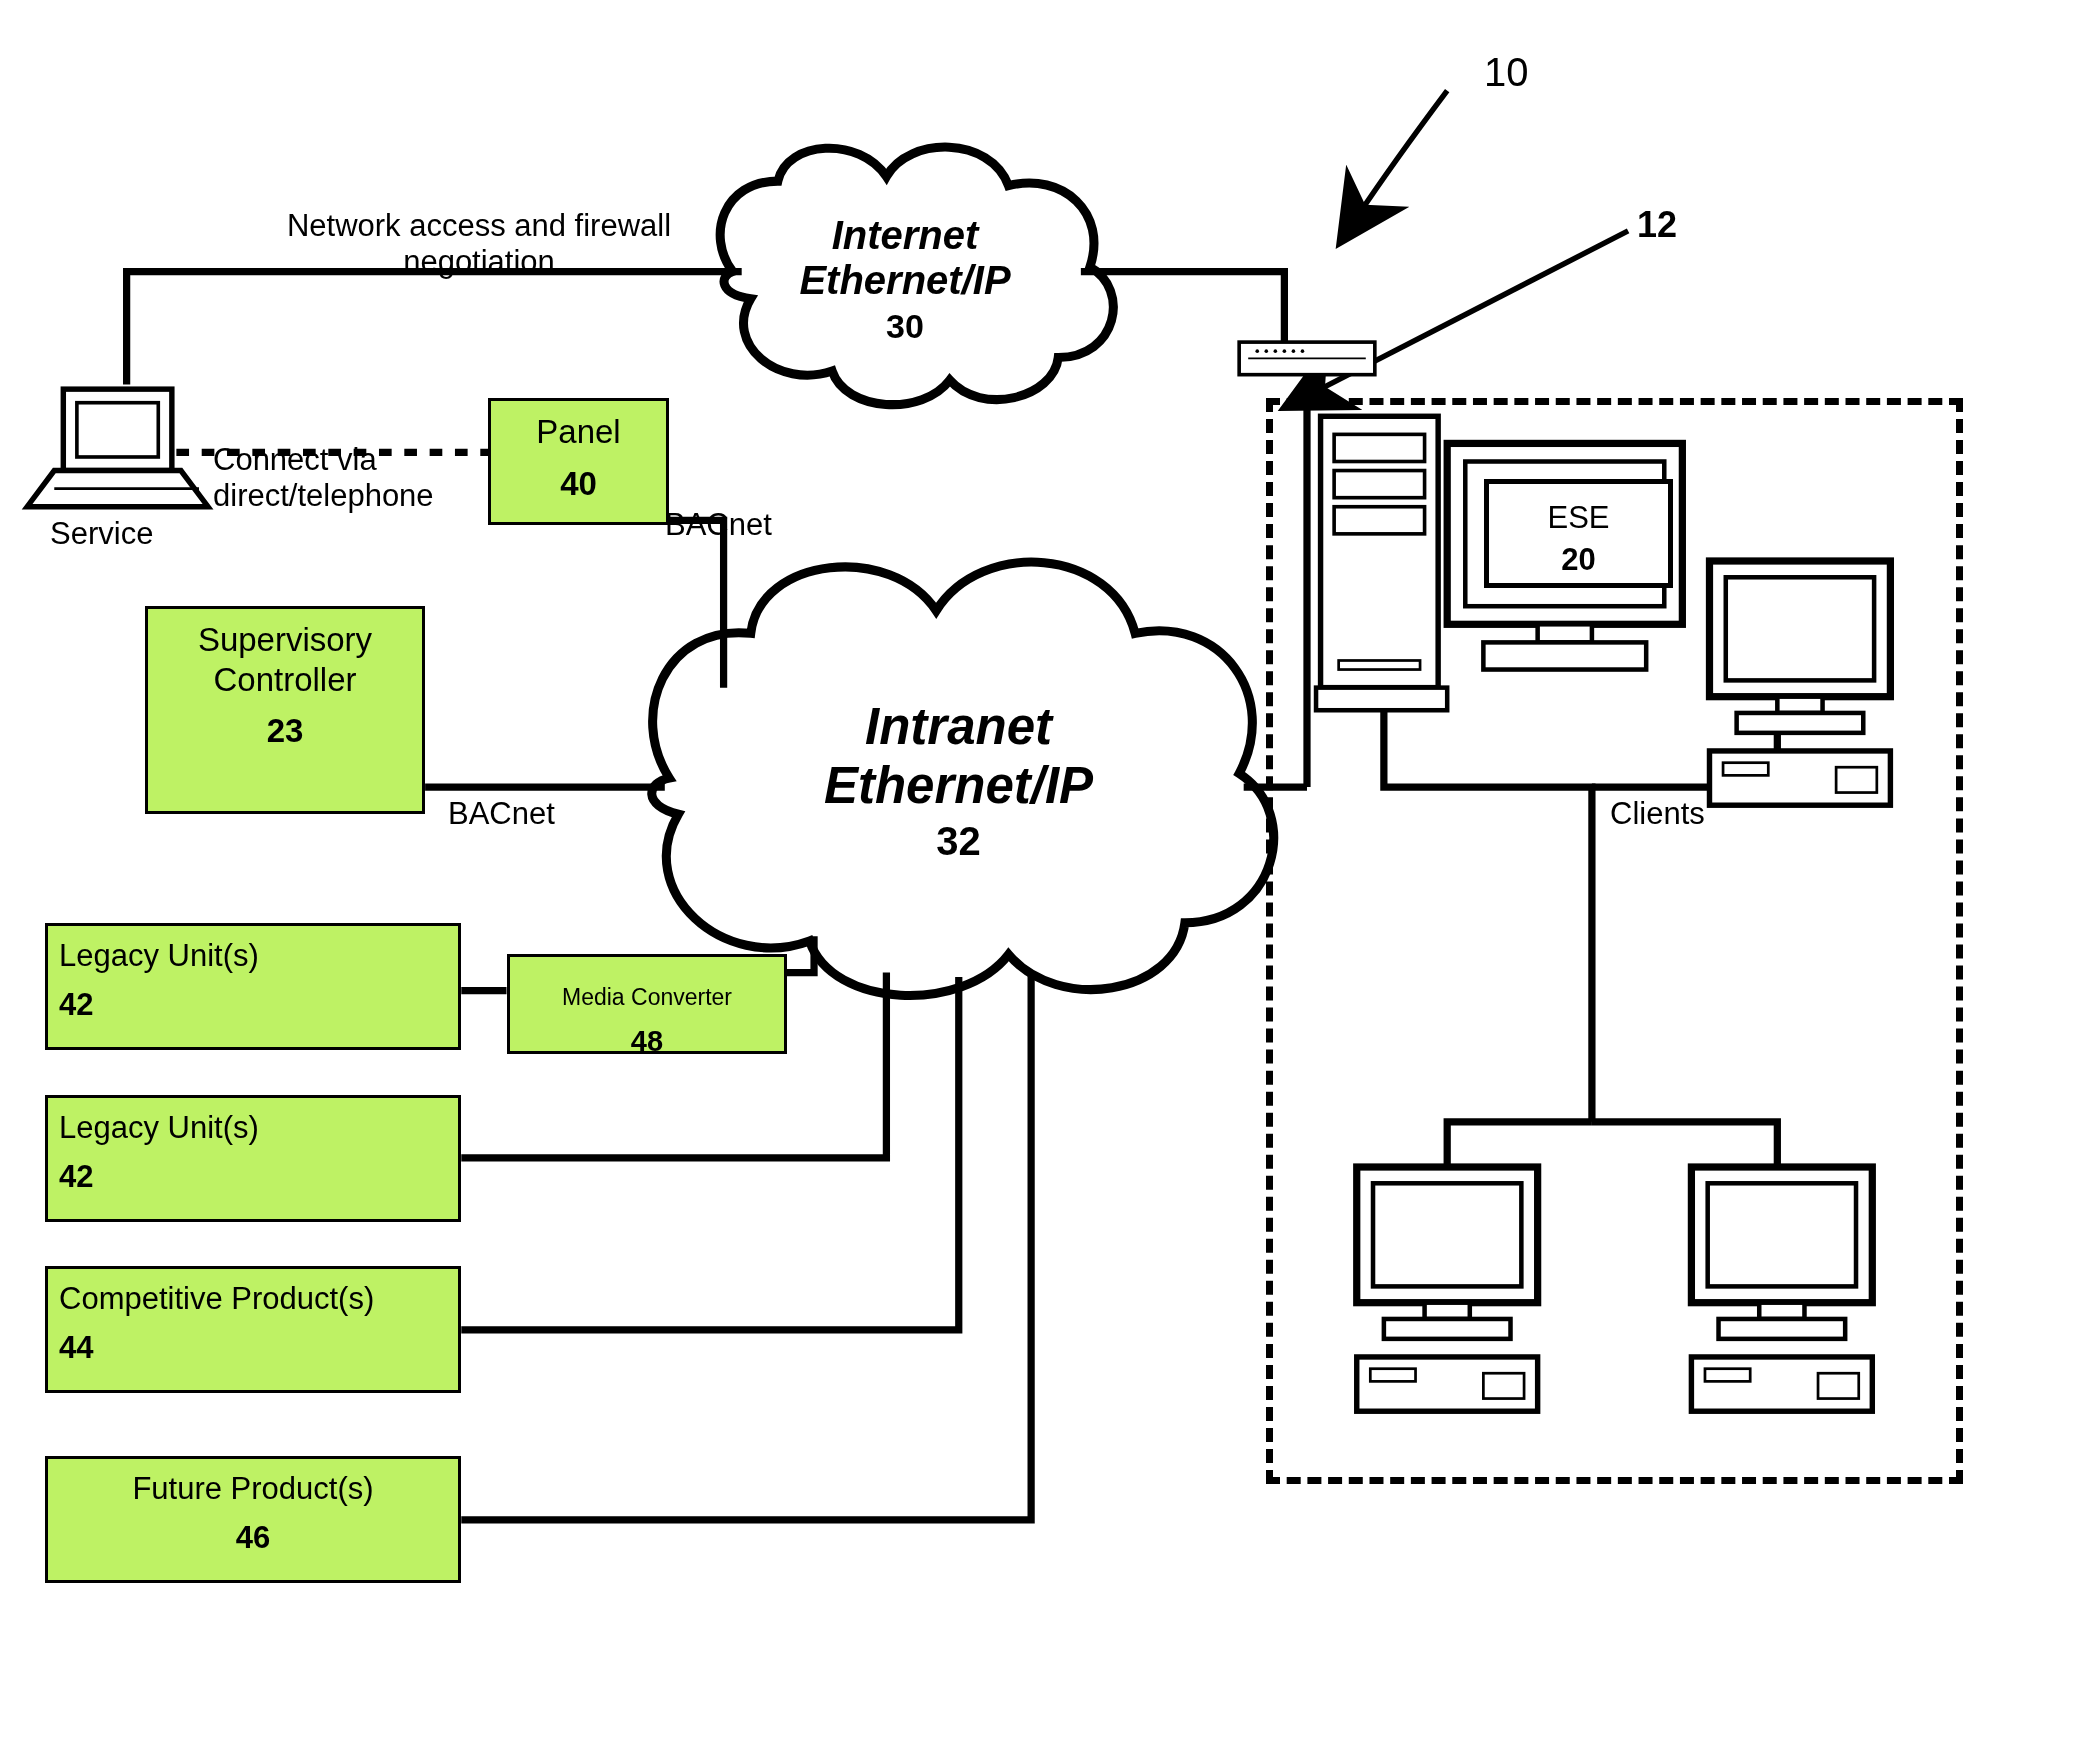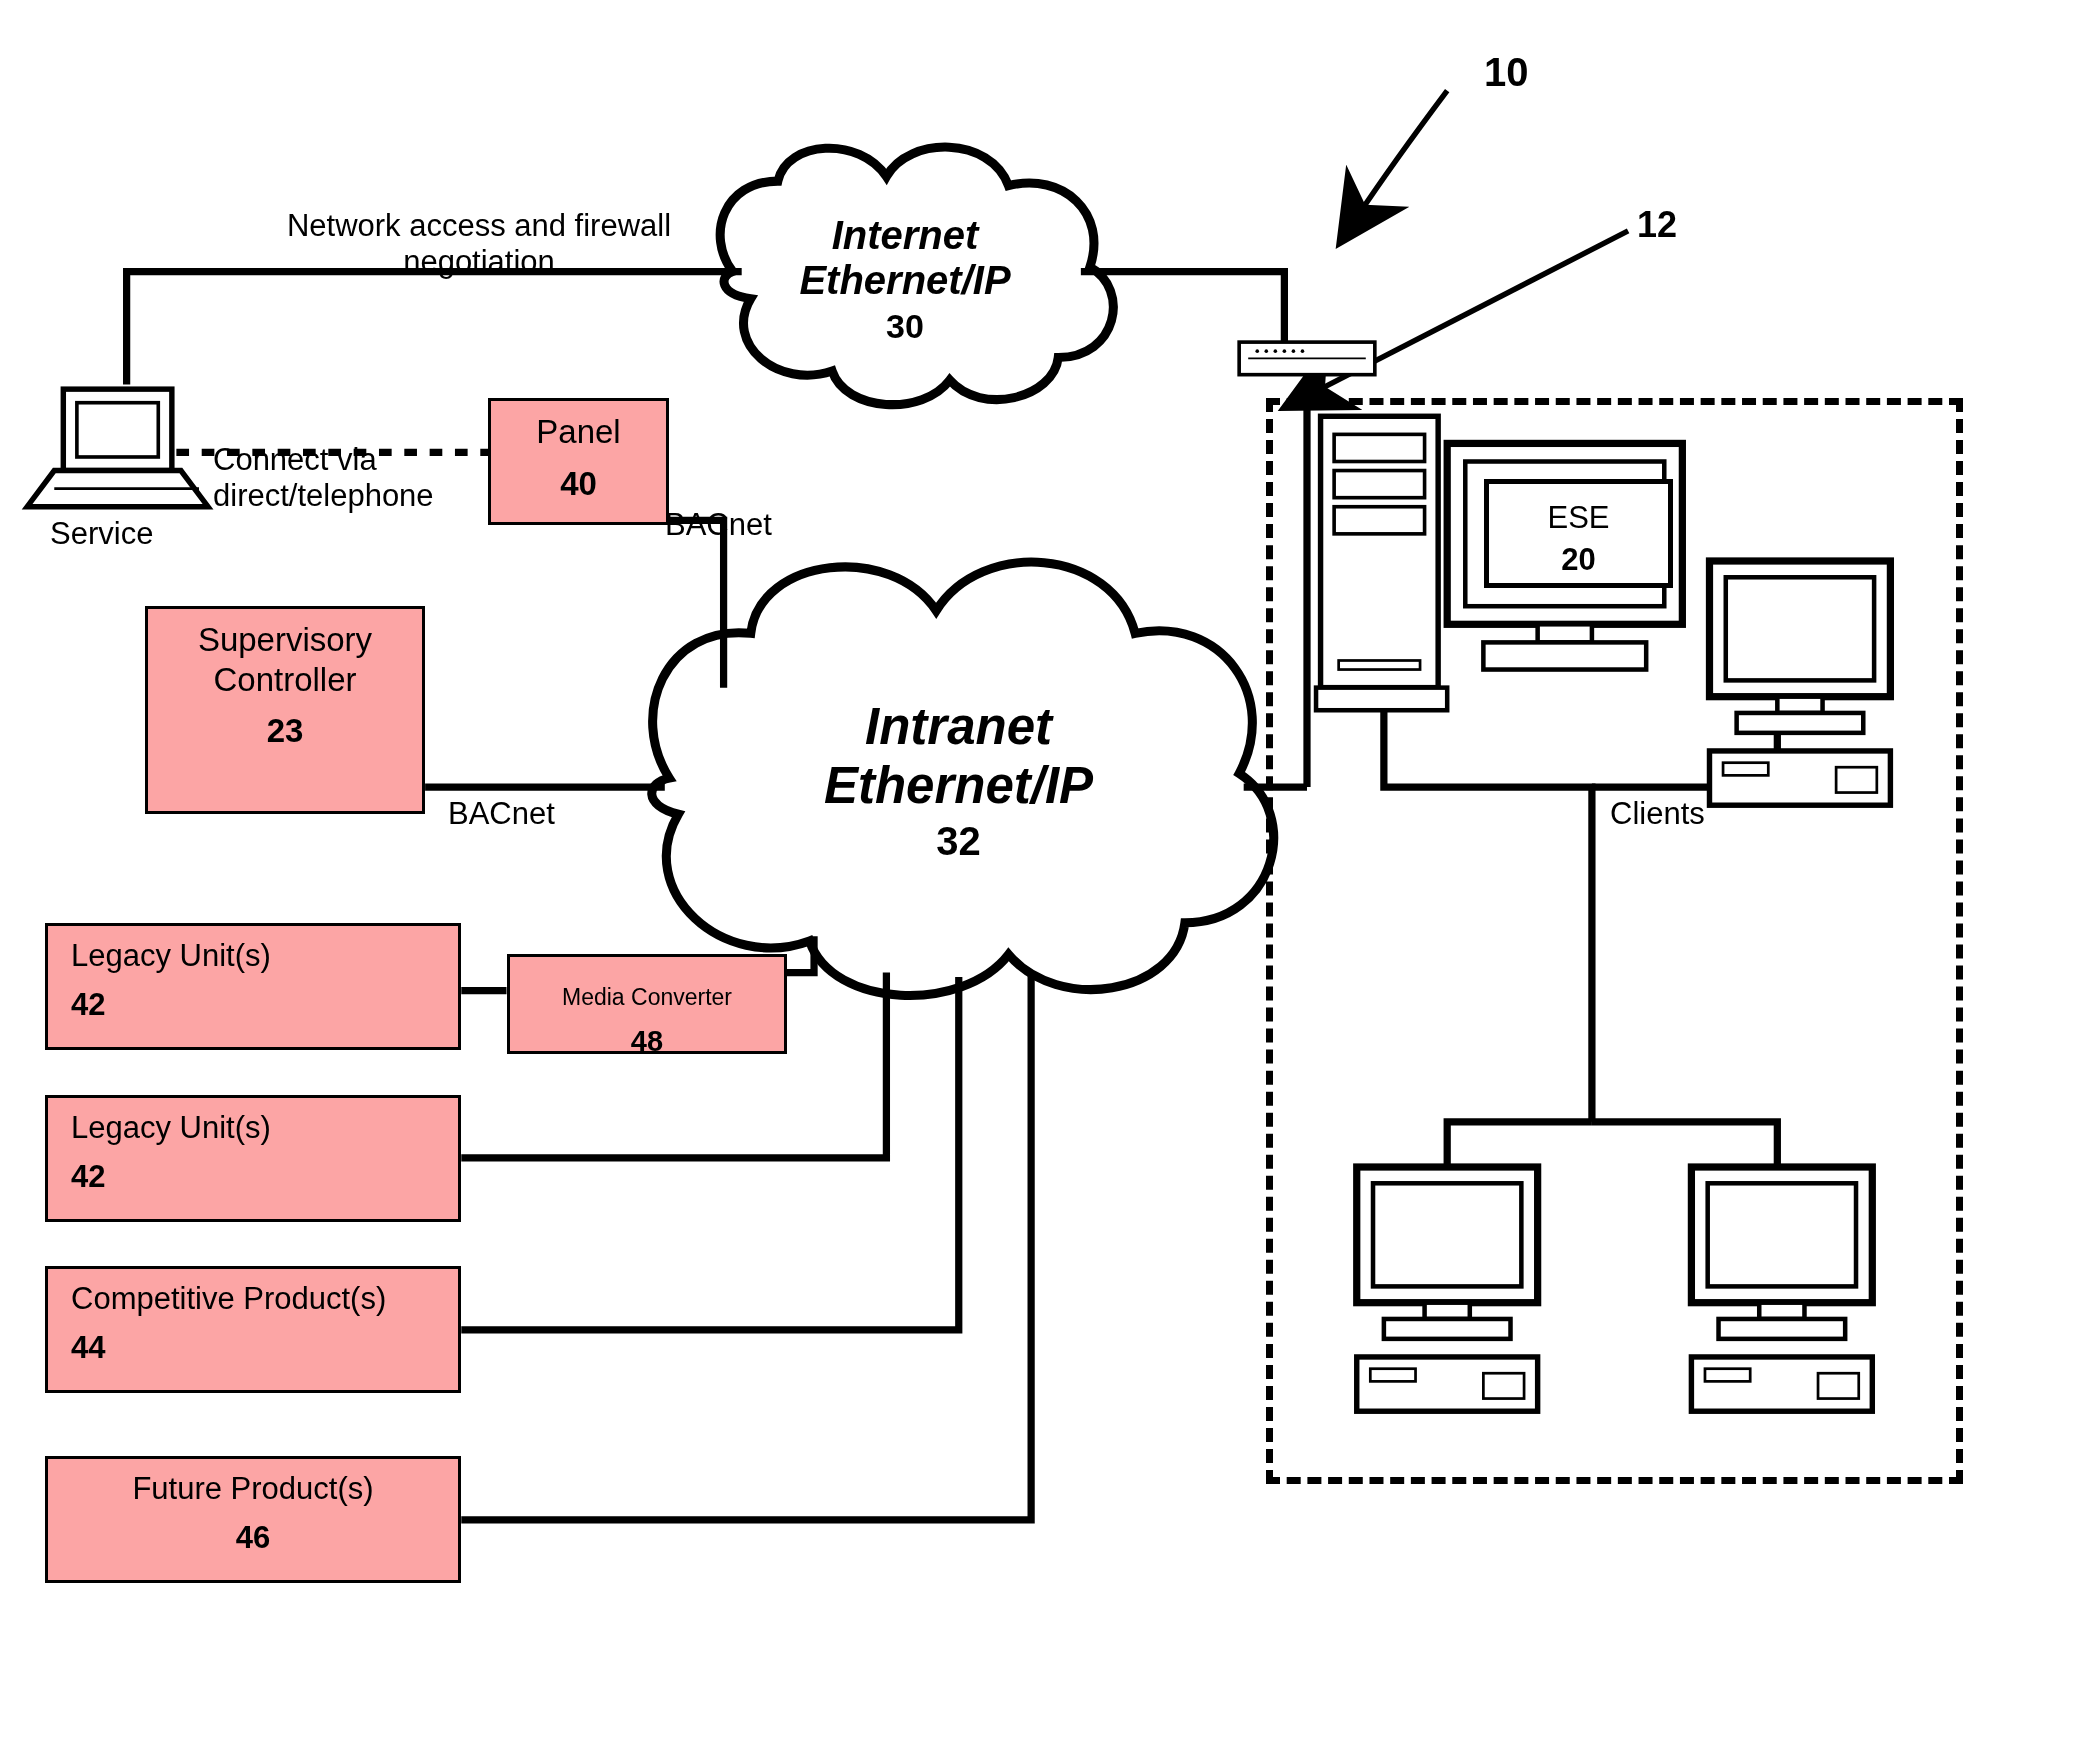--- a/index.html
+++ b/index.html
@@ -10,24 +10,24 @@
   }
   .canvas {
     position: relative;
     width: 2093px;
     height: 1747px;
     background: #fff;
   }
   .box {
     position: absolute;
     border: 3.6px solid #000;
-    background: #fca5a5;
+    background: #bef264;
     box-sizing: border-box;
     text-align: left;
-    padding: 11px 23px;
+    padding: 11px 11px;
   }
   .box .title { font-size: 31px; line-height: 1.2; }
   .box .num   { font-size: 31px; font-weight: bold; margin-top: 13px; }
   .box.center { text-align: center; }
   .box.center .title { font-size: 33px; }
   .box.center .num   { font-size: 33px; }
 
   .label {
     position: absolute;
     font-size: 31px;
@@ -195,21 +195,21 @@
     </g>
 
     <g>
       <rect x="70" y="430" width="120" height="90" fill="#fff" stroke="#000" stroke-width="6"></rect>
       <rect x="85" y="445" width="90" height="60" fill="#fff" stroke="#000" stroke-width="4"></rect>
       <path d="M 60 520 L 200 520 L 230 560 L 30 560 Z" fill="#fff" stroke="#000" stroke-width="6"></path>
       <line x1="60" y1="540" x2="220" y2="540" stroke="#000" stroke-width="3"></line>
     </g>
   </svg>
 
-  <div class="label" style="left:1484px; top:50px; font-size:40px; font-weight:bold;">10</div>
+  <div class="label" style="left:1484px; top:50px; font-size:40px; font-weight:normal;">10</div>
 
   <div class="label" style="left:1637px; top:204px; font-size:36px; font-weight:bold;">12</div>
 
   <div class="dashed-area" style="left:1266px; top:398px; width:697px; height:1086px;"></div>
 
   <div class="cloud-wrap" style="left:715px; top:163px; width:380px; height:235px;">
     <div class="cloud-label" style="top:50px;">
       <div class="l1">Internet</div>
       <div class="l2">Ethernet/IP</div>
       <div class="l3">30</div>

